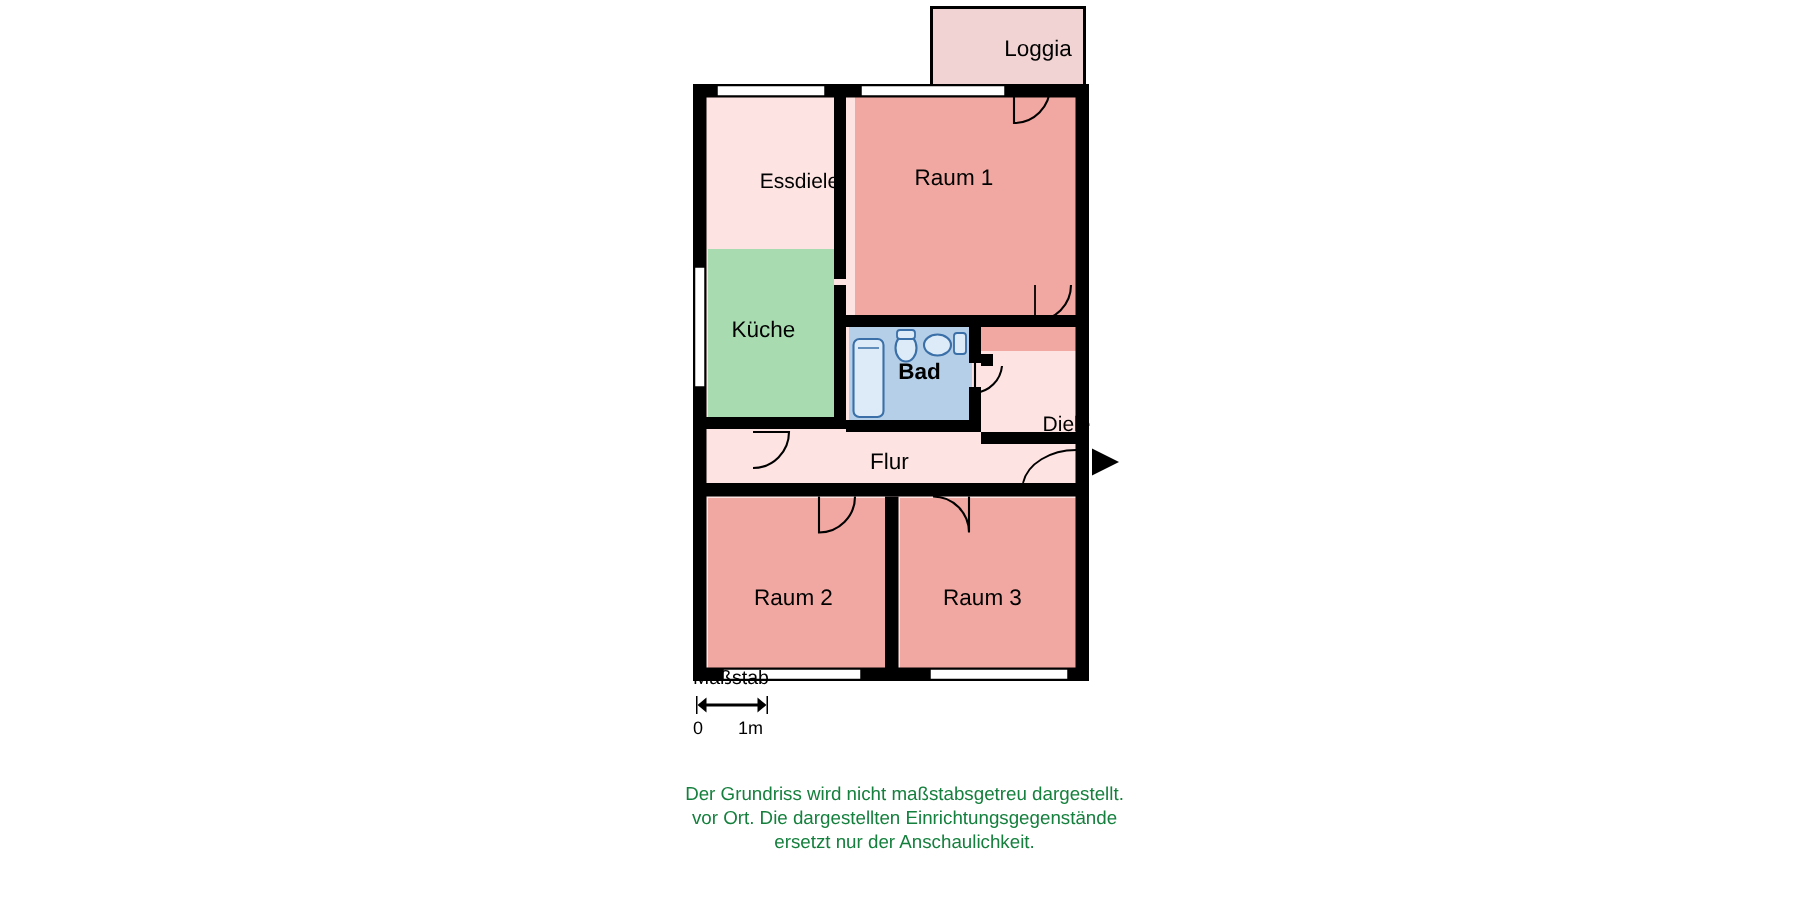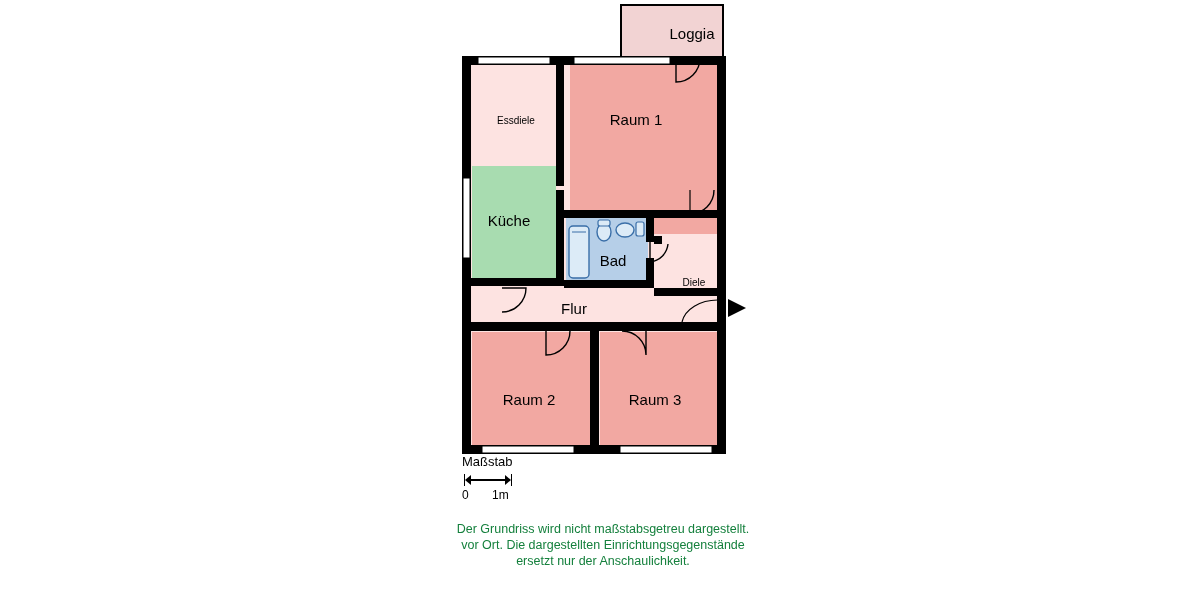--- a/index.html
+++ b/index.html
@@ -24,26 +24,27 @@
   .room-label {
     position: absolute;
     font-family: "Liberation Sans", sans-serif;
     font-size: 15px;
     color: #000000;
     white-space: nowrap;
     transform: translate(-50%, -50%);
     pointer-events: none;
   }
   .room-label.small {
-    font-size: 10px;
+    font-size: 14px;
+    padding-left: 34px;
   }
   .scale-block {
     position: absolute;
     left: 462px;
-    top: 454px;
+    top: 444px;
     width: 300px;
   }
   .scale-title {
     font-size: 13px;
     color: #000;
     margin: 0 0 4px 0;
   }
   .scale-bar-wrap {
     position: relative;
     height: 16px;
@@ -223,23 +224,23 @@
     <ellipse cx="625" cy="230" rx="9" ry="7" stroke-width="1.4"></ellipse>
 
     <rect x="636" y="222" width="8" height="14" rx="2" stroke-width="1.2"></rect>
   </g>
 </svg>
 
 <div class="room-label" style="left:672px; top:33px;margin-left:20px;">Loggia</div>
 <div class="room-label small" style="left:516px; top:120px;">Essdiele</div>
 <div class="room-label" style="left:636px; top:119px;">Raum 1</div>
 <div class="room-label" style="left:509px; top:220px;">Küche</div>
-<div class="room-label" style="left:613px; top:260px;">Bad</div>
+<div class="room-label" style="left:613px; top:248px;font-weight:bold;">Bad</div>
 <div class="room-label small" style="left:694px; top:282px;">Diele</div>
-<div class="room-label" style="left:574px; top:308px;text-align:center;">Flur</div>
+<div class="room-label" style="left:593px; top:308px;text-align:center;">Flur</div>
 <div class="room-label" style="left:529px; top:399px;">Raum 2</div>
 <div class="room-label" style="left:655px; top:399px;">Raum 3</div>
 
 <div class="scale-block">
   <div class="scale-title">Maßstab</div>
   <div class="scale-bar-wrap">
     <div class="scale-ticks">
       <div class="scale-endcap left"></div>
       <div class="scale-endcap right"></div>
       <div class="scale-arrow-line"></div>

